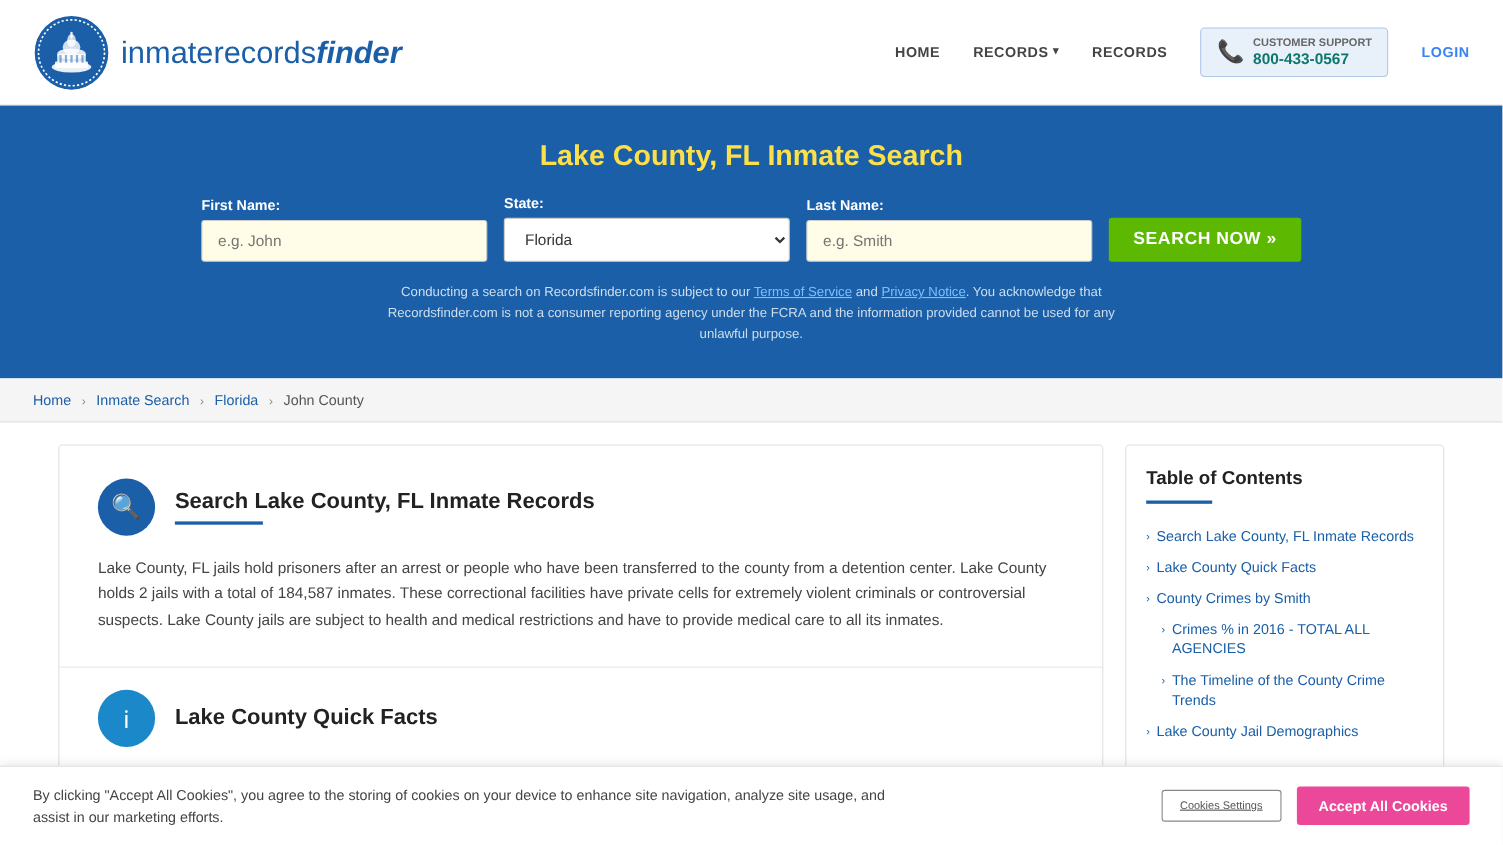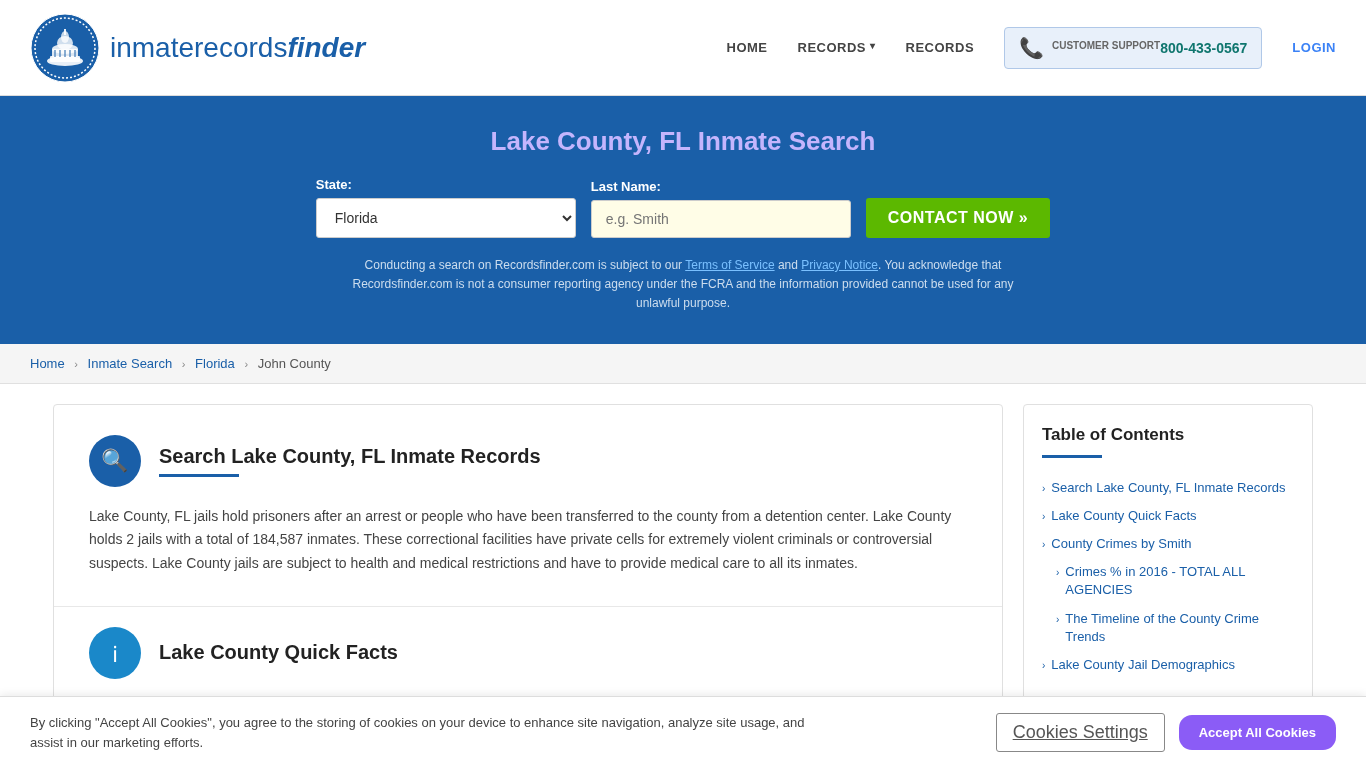--- a/index.html
+++ b/index.html
@@ -50,21 +50,21 @@
       border: 1px solid #b0c8e8;
       border-radius: 4px;
       padding: 8px 14px;
     }
     .support-icon {
       font-size: 20px;
       color: #1a5fa8;
     }
     .support-text {
       display: flex;
-      flex-direction: row;
+      flex-direction: column;
       font-size: 11px;
       color: #555;
     }
     .support-number {
       font-size: 14px;
       font-weight: bold;
       color: #0f766e;
     }
     .login-btn {
       color: #3b82f6;
@@ -78,21 +78,21 @@
     .hero {
       background: #1a5fa8;
       padding: 30px 60px 30px;
       text-align: center;
       color: #fff;
     }
     .hero h1 {
       font-size: 26px;
       font-weight: bold;
       margin-bottom: 20px;
-      color: #c4b5fd;
+      color: #fde047;
     }
     .search-form {
       display: flex;
       align-items: flex-end;
       justify-content: center;
       gap: 15px;
       margin-bottom: 18px;
     }
     .form-group {
       display: flex;
@@ -313,33 +313,33 @@
       display: flex;
       align-items: center;
       gap: 14px;
       flex-shrink: 0;
     }
     .cookie-settings-btn {
       background: transparent;
       border: 1px solid #888;
       color: #555;
       padding: 8px 16px;
-      font-size: 18px;
+      font-size: 10px;
       border-radius: 3px;
       cursor: pointer;
       text-decoration: underline;
     }
     .cookie-accept-btn {
-      background: #8b5cf6;
+      background: #ec4899;
       color: #fff;
       border: none;
       padding: 10px 20px;
       font-size: 13px;
       font-weight: bold;
-      border-radius: 13px;
+      border-radius: 3px;
       cursor: pointer;
     }
   </style>
 </head>
 <body>
 
 <header class="header">
   <div class="logo-area">
 
     <svg class="logo-icon" viewBox="0 0 70 70">
@@ -379,40 +379,44 @@
         <span class="support-number">800-433-0567</span>
       </div>
     </div>
     <a href="#" class="login-btn">LOGIN</a>
   </nav>
 </header>
 
 <section class="hero">
   <h1>Lake County, FL Inmate Search</h1>
   <div class="search-form">
+    <div class="form-group">
+      <label>First Name:</label>
+      <input type="text" placeholder="e.g. John" style="">
+    </div>
     <div class="form-group">
       <label>State:</label>
       <select>
         <option>Florida</option>
         <option>Alabama</option>
         <option>Alaska</option>
         <option>Arizona</option>
         <option>Arkansas</option>
         <option>California</option>
         <option>Colorado</option>
         <option>Connecticut</option>
         <option>Delaware</option>
         <option>Georgia</option>
       </select>
     </div>
     <div class="form-group">
       <label>Last Name:</label>
       <input type="text" placeholder="e.g. Smith" style="">
     </div>
-    <button class="search-btn">CONTACT NOW »</button>
+    <button class="search-btn">SEARCH NOW »</button>
   </div>
   <div class="disclaimer">
     Conducting a search on Recordsfinder.com is subject to our
     <a href="#">Terms of Service</a>
     and
     <a href="#">Privacy Notice</a>.
     You acknowledge that Recordsfinder.com is not a consumer reporting agency under the FCRA and the information provided cannot be used for any unlawful purpose.
   </div>
 </section>
 

